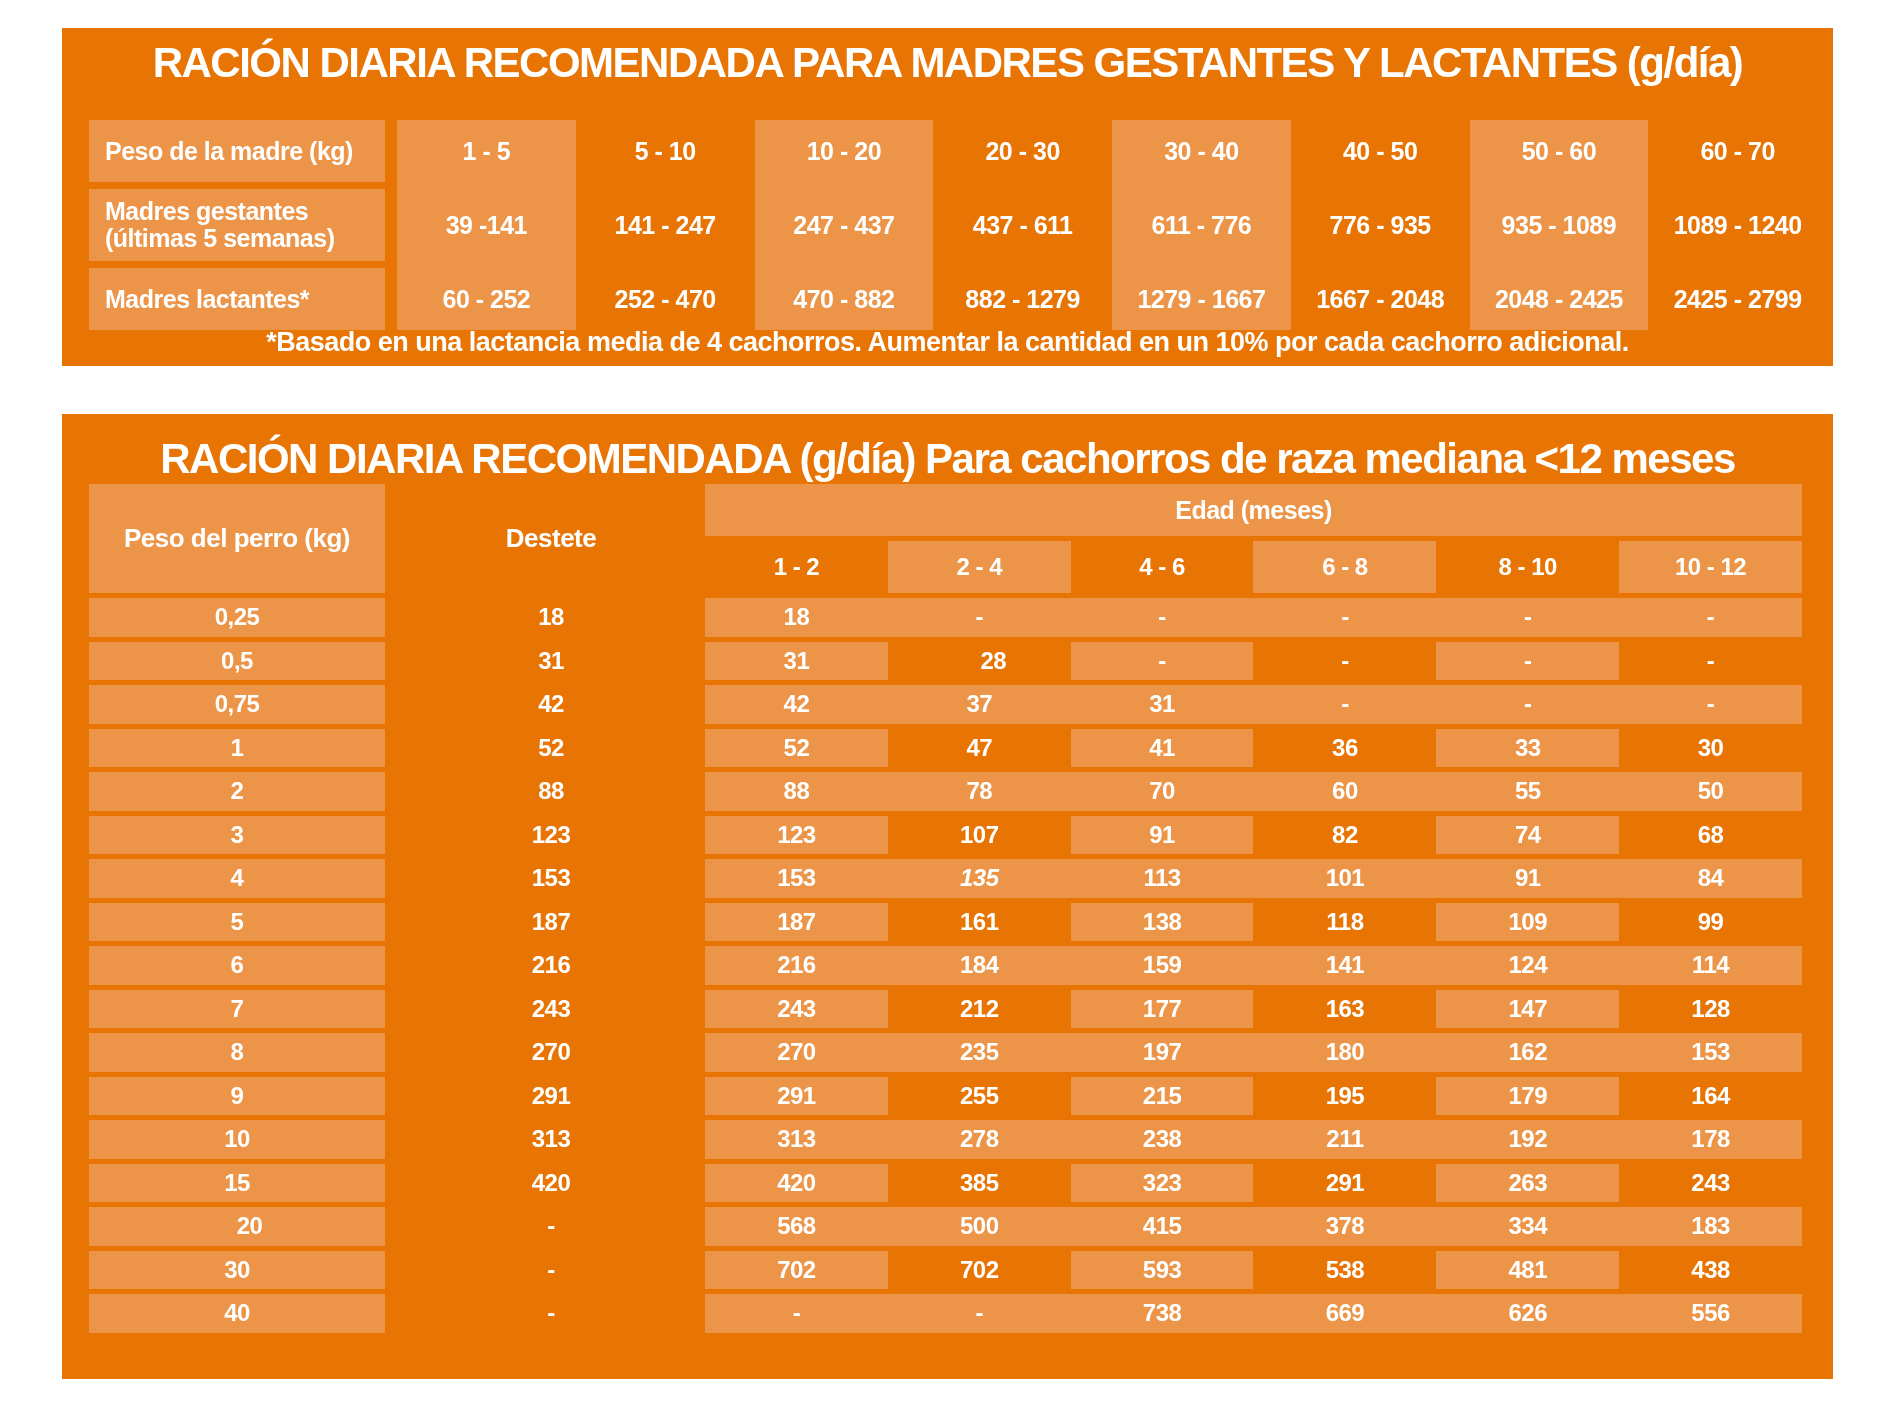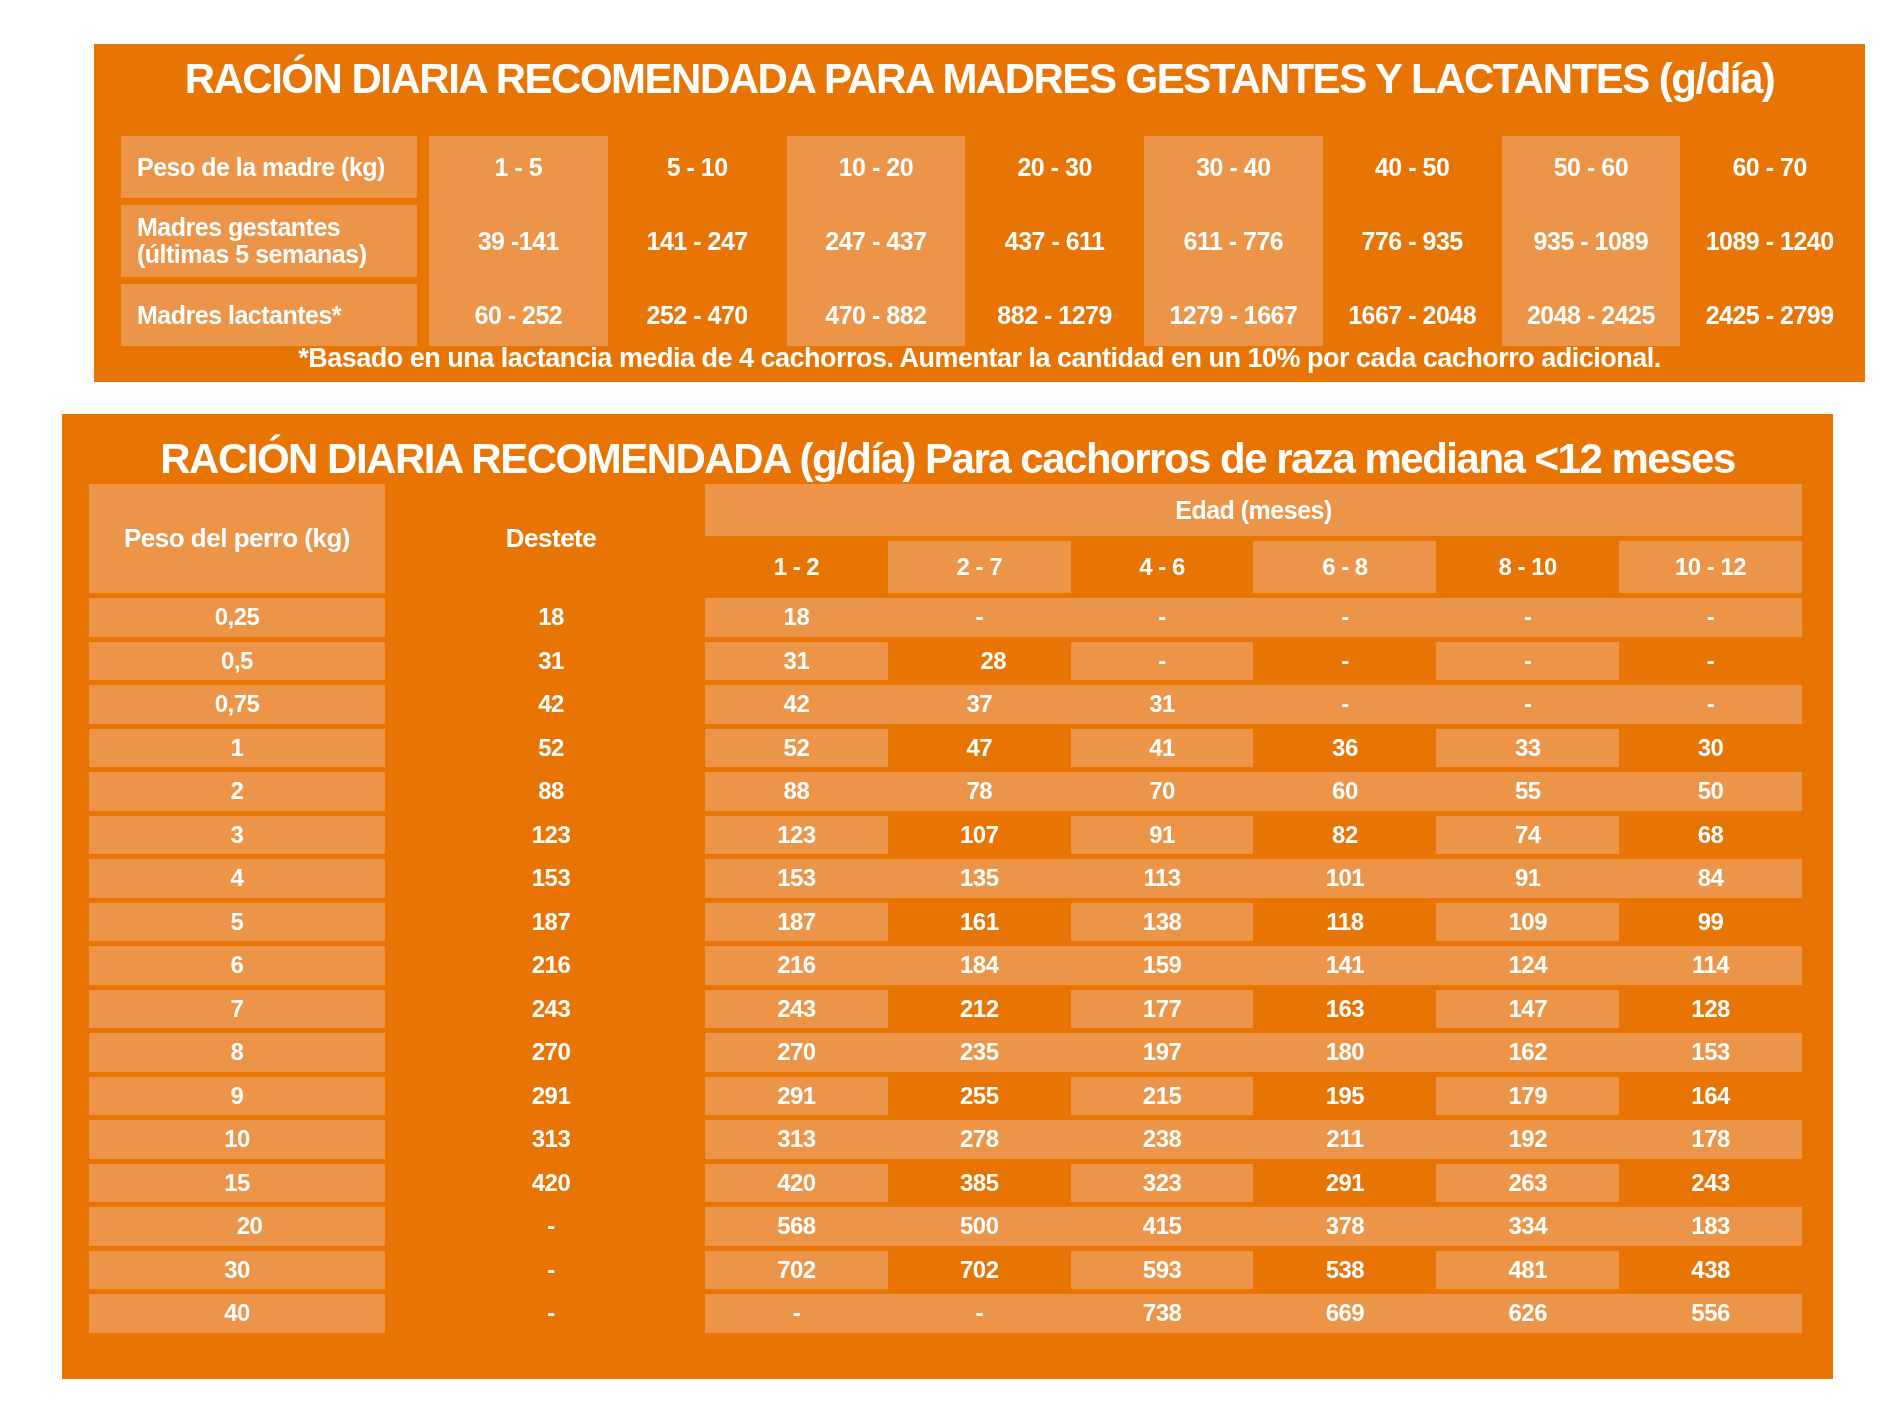--- a/index.html
+++ b/index.html
@@ -7,21 +7,21 @@
     --cell:#EC9548;
     --text:#FFFFFF;
   }
   html,body{margin:0;padding:0;}
   body{
     width:1890px;height:1418px;position:relative;background:#FFFFFF;
     font-family:"Liberation Sans",sans-serif;font-weight:bold;color:var(--text);
     overflow:hidden;
   }
   .panel{position:absolute;background:var(--panel);}
-  #panel1{left:62px;top:44px;width:1771px;height:338px;margin-left:32px;}
+  #panel1{left:62px;top:28px;width:1771px;height:338px;}
   #panel2{left:62px;top:414px;width:1771px;height:965px;}
   .title{
     position:absolute;left:0;right:0;margin:0;text-align:center;
     font-size:42px;line-height:1;letter-spacing:-1.5px;font-weight:bold;white-space:nowrap;
   }
   #panel1 .title{top:14px;}
   #panel2 .title{top:24px;}
 
   
   #t1-grid{
@@ -110,21 +110,21 @@
   <p class="footnote">*Basado en una lactancia media de 4 cachorros. Aumentar la cantidad en un 10% por cada cachorro adicional.</p>
 </section>
 
 <section class="panel" id="panel2">
   <h1 class="title">RACIÓN DIARIA RECOMENDADA (g/día) Para cachorros de raza mediana &lt;12 meses</h1>
   <div id="t2-grid">
     <div class="t2-whdr">Peso del perro (kg)</div>
     <div class="t2-dhdr">Destete</div>
     <div class="t2-ehdr">Edad (meses)</div>
   <div class="t2-cell" style="grid-area: 2 / 3;">1 - 2</div>
-      <div class="t2-cell t2-light" style="grid-area: 2 / 4;">2 - 7</div>
+      <div class="t2-cell t2-light" style="grid-area: 2 / 4;">2 - 4</div>
       <div class="t2-cell" style="grid-area: 2 / 5;">4 - 6</div>
       <div class="t2-cell t2-light" style="grid-area: 2 / 6;">6 - 8</div>
       <div class="t2-cell" style="grid-area: 2 / 7;">8 - 10</div>
       <div class="t2-cell t2-light" style="grid-area: 2 / 8;">10 - 12</div>
       <div class="t2-cell t2-wcell" style="grid-area: 3 / 1;">0,25</div>
       <div class="t2-cell" style="grid-area: 3 / 2;">18</div>
       <div class="t2-band" style="grid-area: 3 / 3 / auto / span 6;"></div>
       <div class="t2-cell" style="grid-area: 3 / 3;">18</div>
       <div class="t2-cell" style="grid-area: 3 / 4;">-</div>
       <div class="t2-cell" style="grid-area: 3 / 5;">-</div>
@@ -170,21 +170,21 @@
       <div class="t2-cell t2-light" style="grid-area: 8 / 3;">123</div>
       <div class="t2-cell" style="grid-area: 8 / 4;">107</div>
       <div class="t2-cell t2-light" style="grid-area: 8 / 5;">91</div>
       <div class="t2-cell" style="grid-area: 8 / 6;">82</div>
       <div class="t2-cell t2-light" style="grid-area: 8 / 7;">74</div>
       <div class="t2-cell" style="grid-area: 8 / 8;">68</div>
       <div class="t2-cell t2-wcell" style="grid-area: 9 / 1;">4</div>
       <div class="t2-cell" style="grid-area: 9 / 2;">153</div>
       <div class="t2-band" style="grid-area: 9 / 3 / auto / span 6;"></div>
       <div class="t2-cell" style="grid-area: 9 / 3;">153</div>
-      <div class="t2-cell" style="grid-area: 9 / 4;">135</div>
+      <div class="t2-cell" style="grid-area: 9 / 4; font-style: italic;">135</div>
       <div class="t2-cell" style="grid-area: 9 / 5;">113</div>
       <div class="t2-cell" style="grid-area: 9 / 6;">101</div>
       <div class="t2-cell" style="grid-area: 9 / 7;">91</div>
       <div class="t2-cell" style="grid-area: 9 / 8;">84</div>
       <div class="t2-cell t2-wcell" style="grid-area: 10 / 1;">5</div>
       <div class="t2-cell" style="grid-area: 10 / 2;">187</div>
       <div class="t2-cell t2-light" style="grid-area: 10 / 3;">187</div>
       <div class="t2-cell" style="grid-area: 10 / 4;">161</div>
       <div class="t2-cell t2-light" style="grid-area: 10 / 5;">138</div>
       <div class="t2-cell" style="grid-area: 10 / 6;">118</div>

